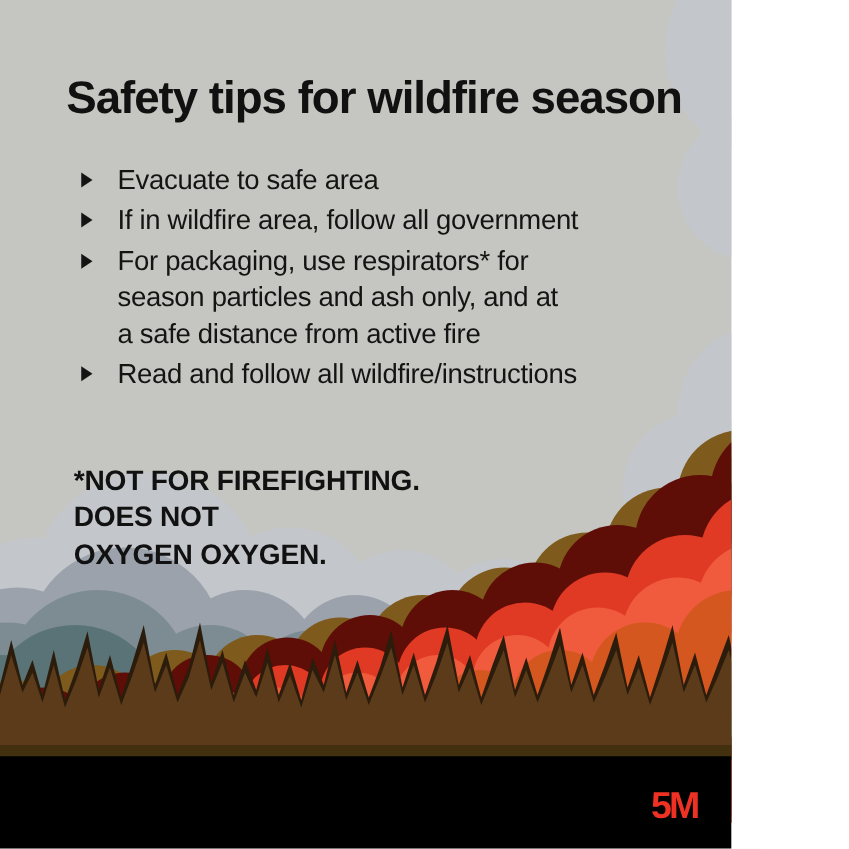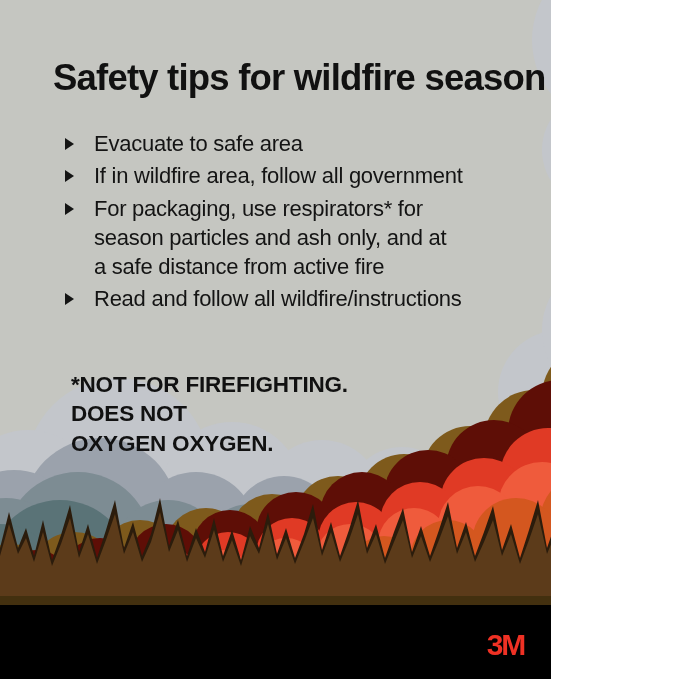--- a/index.html
+++ b/index.html
@@ -8,20 +8,21 @@
     padding: 0;
     background: #ffffff;
   }
   #poster {
     position: relative;
     width: 551px;
     height: 679px;
     overflow: hidden;
     background: #c5c6c1;
     font-family: "Liberation Sans", sans-serif;
+    padding-left: 34px;
     -webkit-font-smoothing: antialiased;
   }
   #artwork {
     position: absolute;
     inset: 0;
     width: 679px;
     height: 679px;
     display: block;
   }
   .content {
@@ -70,21 +71,21 @@
     top: 9px;
     width: 0;
     height: 0;
     border-left: 9px solid #141414;
     border-top: 6px solid transparent;
     border-bottom: 6px solid transparent;
   }
 
   .disclaimer {
     position: absolute;
-    left: 71px;
+    left: 59px;
     top: 370px;
     width: 430px;
     margin: 0;
     font-size: 22.5px;
     line-height: 1.30;
     font-weight: 700;
     letter-spacing: -0.2px;
     color: #111111;
   }
   .disclaimer span { display: block; }
@@ -308,16 +309,16 @@
         <span>Read and follow all wildfire/instructions</span>
       </li>
     </ul>
 
     <p class="disclaimer">
       <span>*NOT FOR FIREFIGHTING.</span>
       <span>DOES NOT</span>
       <span>OXYGEN OXYGEN.</span>
     </p>
 
-    <div class="brand">3M</div>
+    <div class="brand">5M</div>
 
   </div>
 </div>
 
 </body></html>

